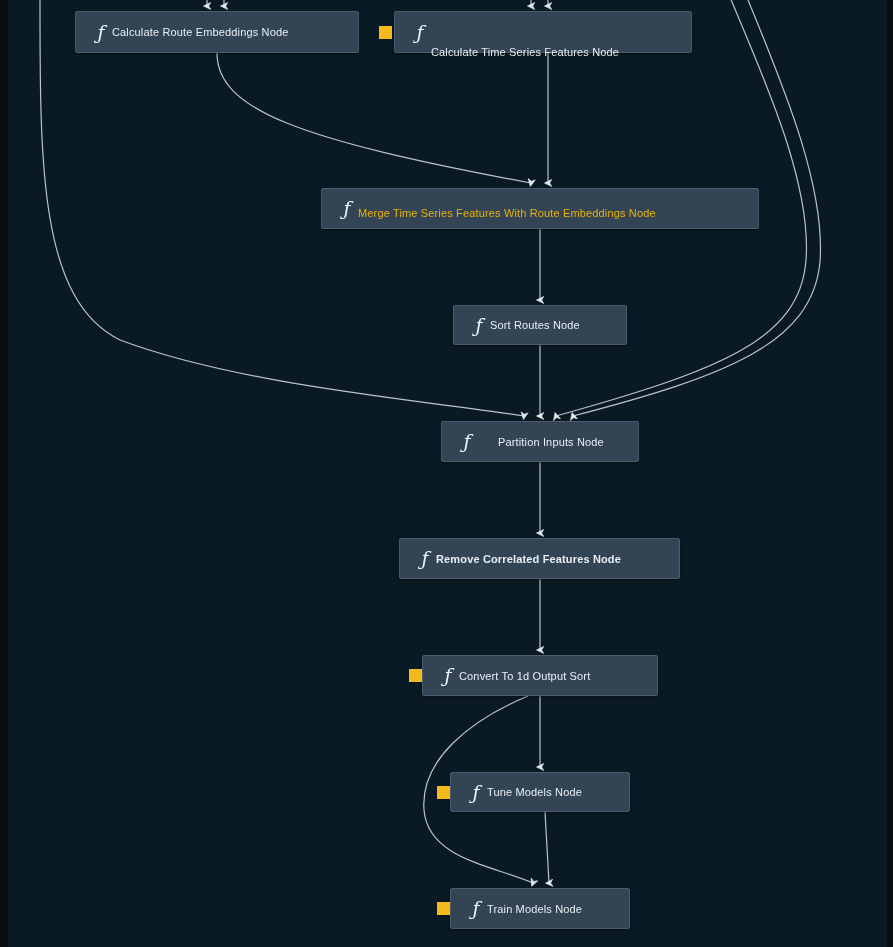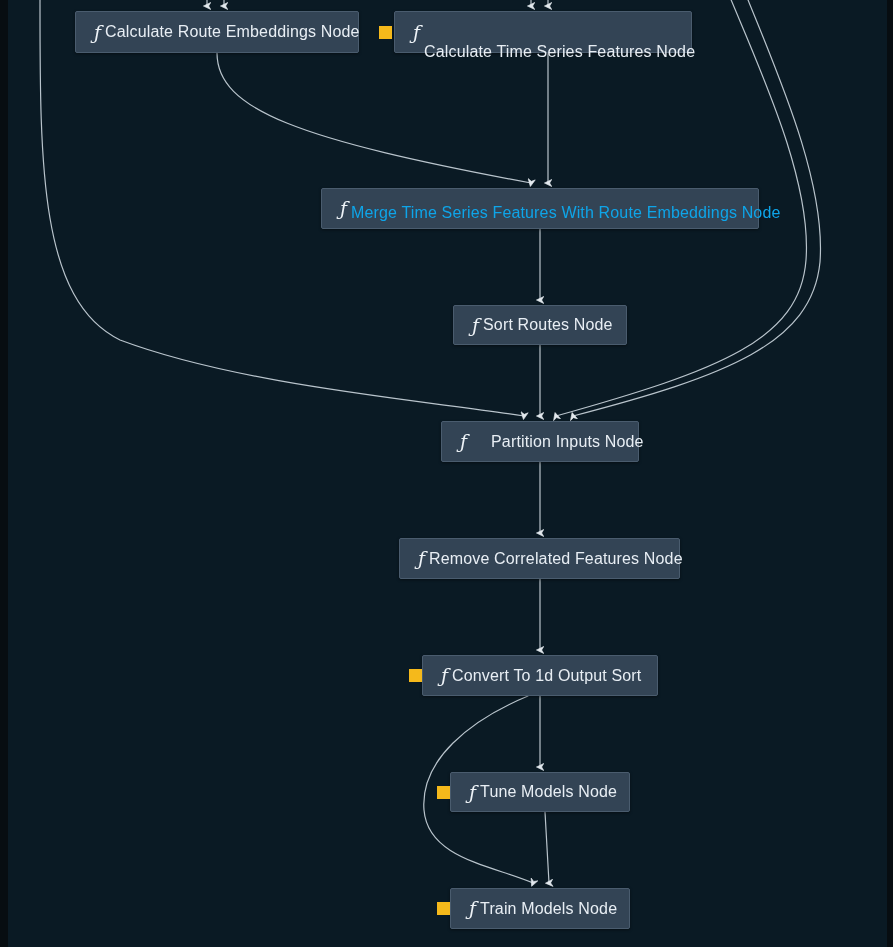--- a/index.html
+++ b/index.html
@@ -66,21 +66,21 @@
     color: #eef3f7;
     line-height: 1;
     margin-left: 18px;
     margin-right: 4px;
     display: inline-block;
     width: 14px;
     text-align: center;
     user-select: none;
   }
   .node .node-label {
-    font-size: 16px;
+    font-size: 11px;
     color: #e8eef4;
     letter-spacing: 0.15px;
     white-space: nowrap;
     padding-right: 18px;
   }
   .marker {
     position: absolute;
     width: 13px;
     height: 13px;
     background: #f5b91b;
@@ -123,33 +123,33 @@
         <span class="fn-icon">ƒ</span>
         <span class="node-label" style="color: rgb(232, 238, 244);">Calculate Route Embeddings Node</span>
       </div>
       <div class="marker" style="left: 379px; top: 26px; background: rgb(245, 185, 27);"></div>
       <div class="node" style="left: 394px; top: 11px; width: 298px; height: 42px; background: rgb(51, 68, 85); border-color: rgb(74, 92, 110);">
         <span class="fn-icon">ƒ</span>
         <span class="node-label" style="color: rgb(232, 238, 244); margin-top: 40px;">Calculate Time Series Features Node</span>
       </div>
       <div class="node" style="left: 321px; top: 188px; width: 438px; height: 41px; background: rgb(51, 68, 85); border-color: rgb(74, 92, 110);">
         <span class="fn-icon">ƒ</span>
-        <span class="node-label" style="color: #0ea5e9; margin-top: 8px;">Merge Time Series Features With Route Embeddings Node</span>
+        <span class="node-label" style="color: #eab308; margin-top: 8px;">Merge Time Series Features With Route Embeddings Node</span>
       </div>
       <div class="node" style="left: 453px; top: 305px; width: 174px; height: 40px; background: rgb(51, 68, 85); border-color: rgb(74, 92, 110);">
         <span class="fn-icon">ƒ</span>
         <span class="node-label" style="color: rgb(232, 238, 244); text-align: right;">Sort Routes Node</span>
       </div>
       <div class="node" style="left: 441px; top: 421px; width: 198px; height: 41px; background: rgb(51, 68, 85); border-color: rgb(74, 92, 110);">
         <span class="fn-icon">ƒ</span>
         <span class="node-label" style="color: rgb(232, 238, 244); margin-left: 20px;">Partition Inputs Node</span>
       </div>
       <div class="node" style="left: 399px; top: 538px; width: 281px; height: 41px; background: rgb(51, 68, 85); border-color: rgb(74, 92, 110);">
         <span class="fn-icon">ƒ</span>
-        <span class="node-label" style="color: rgb(232, 238, 244);">Remove Correlated Features Node</span>
+        <span class="node-label" style="color: rgb(232, 238, 244); font-weight: bold;">Remove Correlated Features Node</span>
       </div>
       <div class="marker" style="left: 409px; top: 669px; background: rgb(245, 185, 27);"></div>
       <div class="node" style="left: 422px; top: 655px; width: 236px; height: 41px; background: rgb(51, 68, 85); border-color: rgb(74, 92, 110);">
         <span class="fn-icon">ƒ</span>
         <span class="node-label" style="color: rgb(232, 238, 244);">Convert To 1d Output Sort</span>
       </div>
       <div class="marker" style="left: 437px; top: 786px; background: rgb(245, 185, 27);"></div>
       <div class="node" style="left: 450px; top: 772px; width: 180px; height: 40px; background: rgb(51, 68, 85); border-color: rgb(74, 92, 110);">
         <span class="fn-icon">ƒ</span>
         <span class="node-label" style="color: rgb(232, 238, 244);">Tune Models Node</span>

